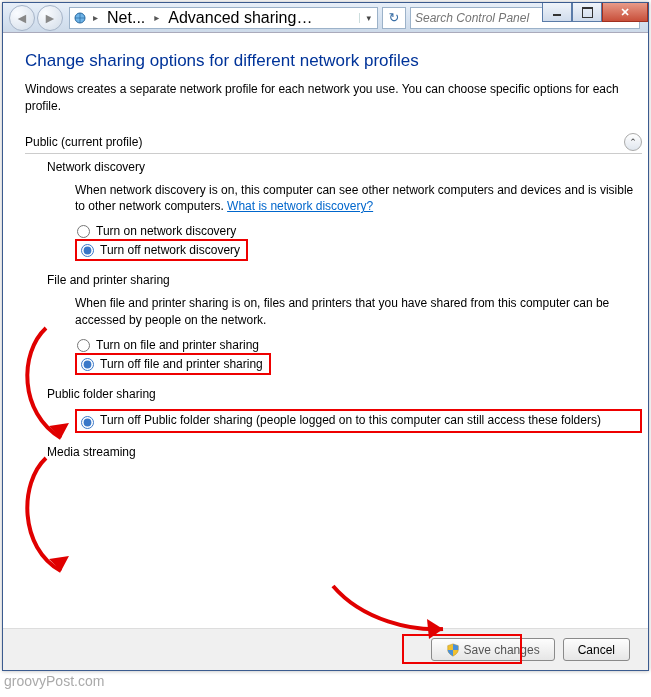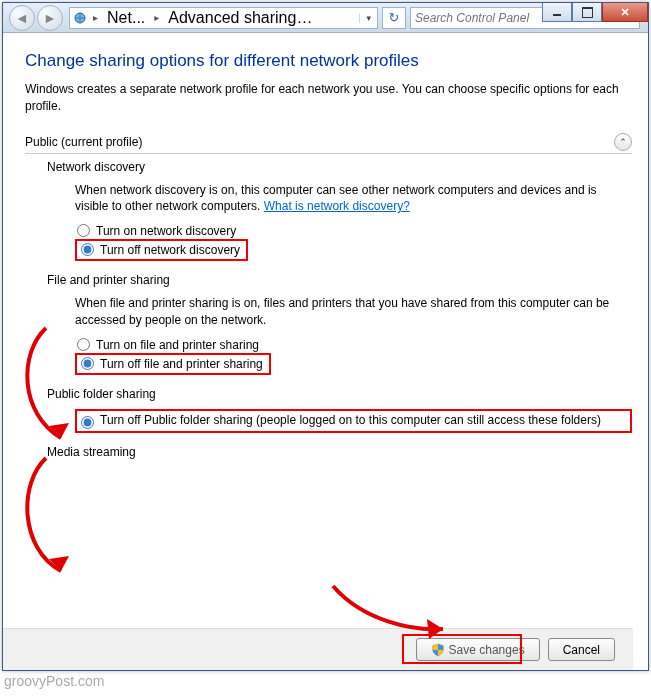--- a/index.html
+++ b/index.html
@@ -14,36 +14,36 @@
 .win-btn.close::before { content:"✕"; font-weight:bold; color:#fff; font-size:11px;}
 .nav-back, .nav-fwd { width: 26px; height: 26px; border-radius: 50%; background: radial-gradient(circle at 30% 30%, #fafcff, #d2dce8); border: 1px solid #a6b4c8; display: inline-flex; align-items: center; justify-content: center; color: #888; font-size: 14px; margin-left: 2px;}
 .address-area { display: flex; align-items: center; margin-left: 6px; flex: 1; height: 22px; background: #fff; border: 1px solid #9cb2c9; margin-right: 4px;}
 .addr-icon { width: 20px; height: 20px; display: flex; align-items: center; justify-content: center; font-size: 14px; }
 .addr-seg { padding: 0 6px; font-size: 16px; color: #000; white-space: nowrap; overflow: hidden; text-overflow: ellipsis; }
 .addr-arrow { font-size: 10px; color: #555; padding: 0 3px;}
 .addr-dd { font-size: 9px; padding: 0 6px; border-left: 1px solid #cdd; color:#444;}
 .refresh { width: 24px; height: 22px; border: 1px solid #9cb2c9; background: #fff; display: flex; align-items: center; justify-content: center; font-size: 13px; color:#3a6ea5; margin-right:4px;}
 .search-box { width: 230px; height: 22px; border: 1px solid #9cb2c9; background: #fff; display: flex; align-items: center; padding: 0 4px; font-style: italic; color: #888; margin-right:4px;}
 .search-box input { border:none; outline:none; width:100%; font-style:italic; color:#888; font-size:12px; font-family:inherit;}
-.content { padding: 18px 16px 0 22px; height: 596px; overflow: hidden; }
+.content { padding: 18px 6px 0 22px; height: 596px; overflow: hidden; }
 h1 { font-size: 17px; font-weight: normal; color: #003399; margin-bottom: 10px; }
 .intro { font-size: 12px; color: #000; margin-bottom: 18px; line-height: 1.4; }
 .profile-header { display: flex; justify-content: space-between; align-items: center; border-bottom: 1px solid #ccc; padding-bottom: 2px; margin-bottom: 6px; }
 .profile-header.top { margin-top: 6px;}
 .expand-btn { width: 18px; height: 18px; border-radius: 50%; border: 1px solid #aaa; background: linear-gradient(to bottom,#fff,#e0e6ee); display: flex; align-items: center; justify-content: center; font-size: 9px; color:#333; cursor:pointer;}
 .section { margin-left: 22px; margin-bottom: 12px; }
 .sec-title { font-size: 12px; margin-bottom: 8px; }
 .sec-body { margin-left: 28px; font-size: 12px; line-height: 1.4; margin-bottom: 8px;}
 .help-link { color: #0066cc; text-decoration: underline; cursor: pointer; }
 .radio-group { margin-left: 28px; }
-.radio-row { display: flex; align-items: flex-start; font-size: 12px; padding: 1px 2px; }
+.radio-row { display: flex; align-items: flex-end; font-size: 12px; padding: 1px 2px; }
 .radio-row input { margin-right: 6px; accent-color: #3a78c8;}
 .highlight { border: 2px solid #e00; display: inline-flex; padding: 1px 4px 1px 2px; }
 .highlight-wide { border: 2px solid #e00; padding: 1px 4px 1px 2px; display:block; margin-left:28px;}
-.footer-bar { position: absolute; bottom: 0; left: 0; right: 15px; height: 42px; background: #f0f0f0; border-top: 1px solid #ddd; display: flex; align-items: center; justify-content: flex-end; padding-right: 18px; gap: 8px;}
+.footer-bar { position: absolute; bottom: 0; left: 0; right: 0; height: 42px; background: #f0f0f0; border-top: 1px solid #ddd; display: flex; align-items: center; justify-content: flex-end; padding-right: 18px; gap: 8px;}
 .btn { height: 23px; padding: 0 14px; font-size: 12px; background: linear-gradient(to bottom,#fdfdfd,#e6e6e6); border: 1px solid #8a8a8a; border-radius: 3px; cursor:pointer; display:inline-flex; align-items:center; gap:4px;}
 .btn.save { color: #555; }
 .btn.save .shield { width:14px; height:14px; display:inline-block; }
 .shield svg { width:14px; height:14px; }
 .highlight-btn { position:absolute; border:2px solid #e00; bottom:6px; right:126px; width:120px; height:30px; pointer-events:none;}
 .annot-arrow { position: absolute; pointer-events: none; }
 .watermark { position: absolute; bottom: 8px; left: 4px; color: #aaa; font-size: 14px; font-weight: 300; font-family: Arial; }
 svg.arrow path { stroke:#e00000; stroke-width:4; fill:none; }
 svg.arrow polygon { fill:#e00000; }
 </style>

